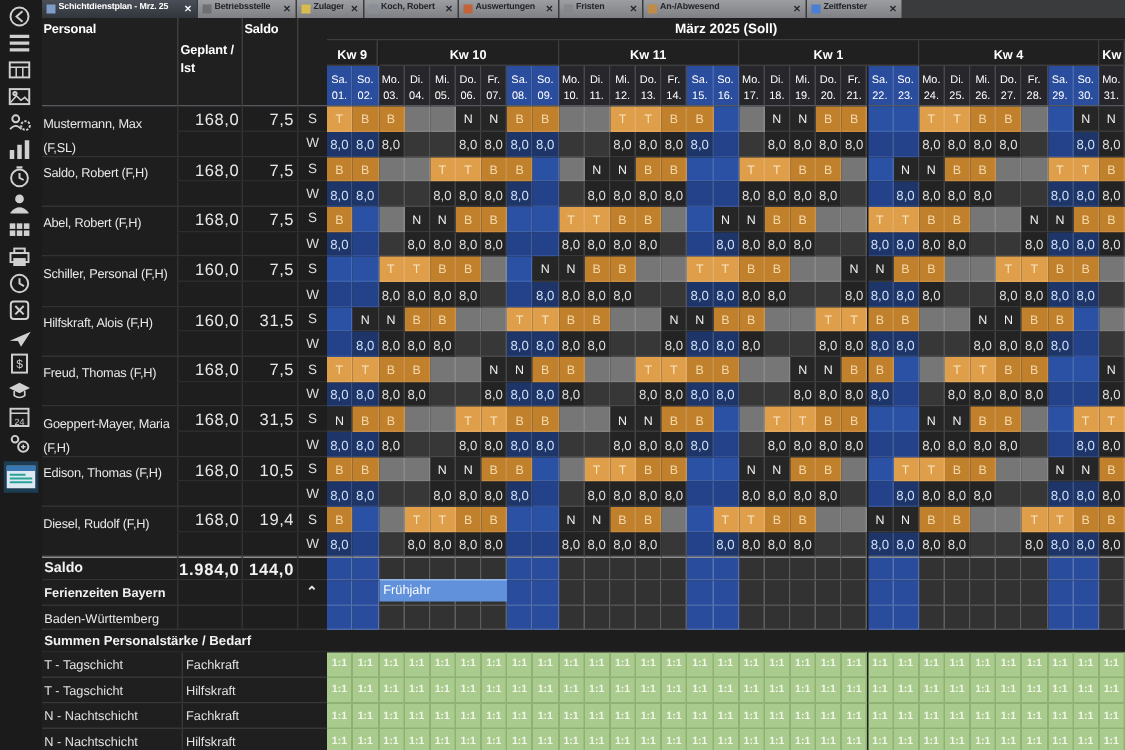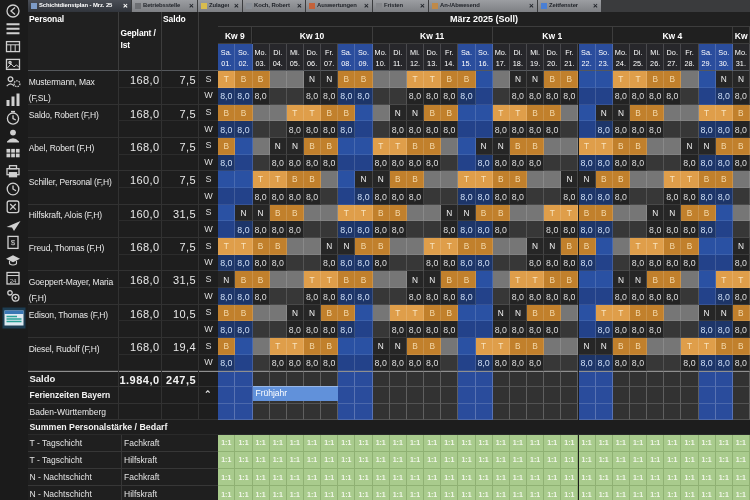--- a/index.html
+++ b/index.html
@@ -796,21 +796,21 @@
 <div class="a" style="left:681.4px;top:354.8px;width:17.2px;height:16.7px;background:#232323;color:#dedede;font-size:8.8px;text-align:center;padding-top:3.5px;border-right:1px solid rgba(255,255,255,0.14);border-bottom:1px solid rgba(255,255,255,0.09)">8,0</div>
 <div class="a" style="left:698.5px;top:338.1px;width:17.2px;height:16.7px;background:#df9e4a;color:#f8e3bd;font-size:8.3px;text-align:center;padding-top:3.2px;border-right:1px solid rgba(255,255,255,0.14);border-bottom:1px solid rgba(255,255,255,0.09)">T</div>
 <div class="a" style="left:698.5px;top:354.8px;width:17.2px;height:16.7px;background:#1d3568;color:#cfdff6;font-size:8.8px;text-align:center;padding-top:3.5px;border-right:1px solid rgba(255,255,255,0.14);border-bottom:1px solid rgba(255,255,255,0.09)">8,0</div>
 <div class="a" style="left:715.7px;top:338.1px;width:17.2px;height:16.7px;background:#c1802c;color:#f3d7a8;font-size:8.3px;text-align:center;padding-top:3.2px;border-right:1px solid rgba(255,255,255,0.14);border-bottom:1px solid rgba(255,255,255,0.09)">B</div>
 <div class="a" style="left:715.7px;top:354.8px;width:17.2px;height:16.7px;background:#1d3568;color:#cfdff6;font-size:8.8px;text-align:center;padding-top:3.5px;border-right:1px solid rgba(255,255,255,0.14);border-bottom:1px solid rgba(255,255,255,0.09)">8,0</div>
 <div class="a" style="left:732.8px;top:338.1px;width:17.2px;height:16.7px;background:#c1802c;color:#f3d7a8;font-size:8.3px;text-align:center;padding-top:3.2px;border-right:1px solid rgba(255,255,255,0.14);border-bottom:1px solid rgba(255,255,255,0.09)">B</div>
 <div class="a" style="left:732.8px;top:354.8px;width:17.2px;height:16.7px;background:#232323;color:#dedede;font-size:8.8px;text-align:center;padding-top:3.5px;border-right:1px solid rgba(255,255,255,0.14);border-bottom:1px solid rgba(255,255,255,0.09)">8,0</div>
 <div class="a" style="left:28.0px;top:371.4px;width:190.2px;height:15.9px;background:#1e1e1e;border-top:1px solid #8f8f8f;border-bottom:1px solid #323232"></div>
 <div class="a" style="left:29.5px;top:371.4px;width:88.4px;height:15.9px;color:#f2f2f2;font-weight:bold;font-size:9.5px;line-height:16px">Saldo</div>
 <div class="a" style="left:118.4px;top:371.4px;width:42.6px;height:15.9px;border-left:1px solid #323232;color:#f2f2f2;font-weight:bold;font-size:11px;letter-spacing:0.5px;text-align:right;padding:2.5px 1.5px 0 0">1.984,0</div>
-<div class="a" style="left:161.0px;top:371.4px;width:36.6px;height:15.9px;border-left:1px solid #323232;color:#f2f2f2;font-weight:bold;font-size:11px;letter-spacing:0.5px;text-align:right;padding:2.5px 1.5px 0 0">247,5</div>
+<div class="a" style="left:161.0px;top:371.4px;width:36.6px;height:15.9px;border-left:1px solid #323232;color:#f2f2f2;font-weight:bold;font-size:11px;letter-spacing:0.5px;text-align:right;padding:2.5px 1.5px 0 0">144,0</div>
 <div class="a" style="left:197.6px;top:371.4px;width:20.6px;height:15.9px;border-left:1px solid #323232"></div>
 <div class="a" style="left:218.2px;top:371.4px;width:17.2px;height:15.9px;background:#2a4c9c;border-top:1px solid #8f8f8f;border-right:1px solid rgba(255,255,255,0.22);border-bottom:1px solid rgba(255,255,255,0.16)"></div>
 <div class="a" style="left:235.4px;top:371.4px;width:17.2px;height:15.9px;background:#2a4c9c;border-top:1px solid #8f8f8f;border-right:1px solid rgba(255,255,255,0.22);border-bottom:1px solid rgba(255,255,255,0.16)"></div>
 <div class="a" style="left:252.5px;top:371.4px;width:17.2px;height:15.9px;background:#323232;border-top:1px solid #8f8f8f;border-right:1px solid rgba(255,255,255,0.22);border-bottom:1px solid rgba(255,255,255,0.16)"></div>
 <div class="a" style="left:269.7px;top:371.4px;width:17.2px;height:15.9px;background:#323232;border-top:1px solid #8f8f8f;border-right:1px solid rgba(255,255,255,0.22);border-bottom:1px solid rgba(255,255,255,0.16)"></div>
 <div class="a" style="left:286.8px;top:371.4px;width:17.2px;height:15.9px;background:#323232;border-top:1px solid #8f8f8f;border-right:1px solid rgba(255,255,255,0.22);border-bottom:1px solid rgba(255,255,255,0.16)"></div>
 <div class="a" style="left:304.0px;top:371.4px;width:17.2px;height:15.9px;background:#323232;border-top:1px solid #8f8f8f;border-right:1px solid rgba(255,255,255,0.22);border-bottom:1px solid rgba(255,255,255,0.16)"></div>
 <div class="a" style="left:321.1px;top:371.4px;width:17.2px;height:15.9px;background:#323232;border-top:1px solid #8f8f8f;border-right:1px solid rgba(255,255,255,0.22);border-bottom:1px solid rgba(255,255,255,0.16)"></div>
 <div class="a" style="left:338.3px;top:371.4px;width:17.2px;height:15.9px;background:#2a4c9c;border-top:1px solid #8f8f8f;border-right:1px solid rgba(255,255,255,0.22);border-bottom:1px solid rgba(255,255,255,0.16)"></div>
 <div class="a" style="left:355.4px;top:371.4px;width:17.2px;height:15.9px;background:#2a4c9c;border-top:1px solid #8f8f8f;border-right:1px solid rgba(255,255,255,0.22);border-bottom:1px solid rgba(255,255,255,0.16)"></div>

